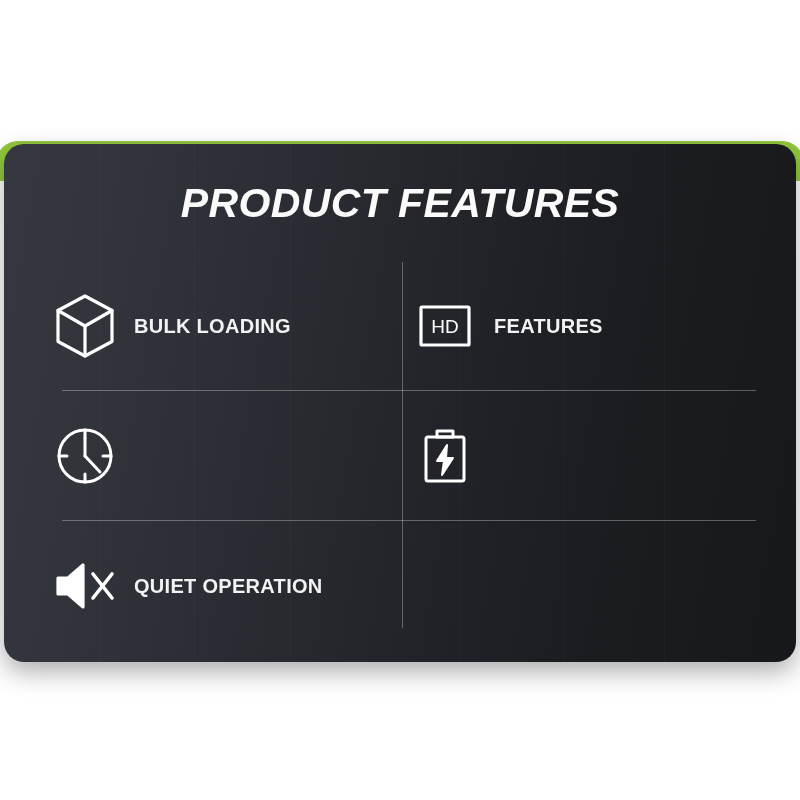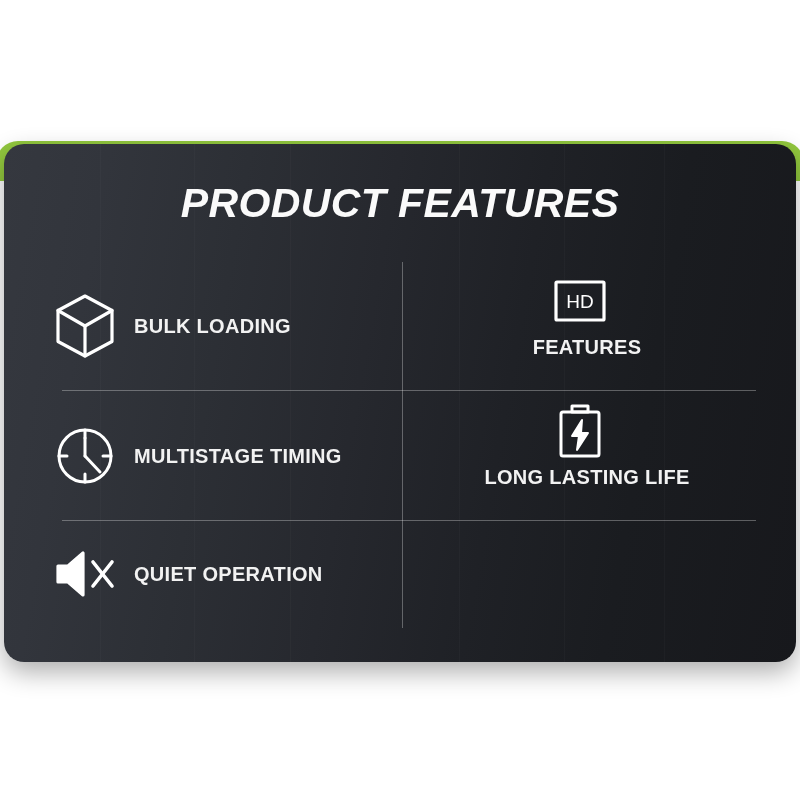--- a/index.html
+++ b/index.html
@@ -95,32 +95,32 @@
   }
 
   .row {
     position: absolute;
     left: 0;
     width: 700px;
     height: 120px;
   }
   .row-0 { top: 0px; }
   .row-1 { top: 130px; }
-  .row-2 { top: 248px; }
+  .row-2 { top: 260px; }
 
   .cell {
     position: absolute;
     top: 0;
     width: 340px;
     height: 120px;
     display: flex;
     align-items: center;
   }
   .cell-left  { left: 0px; }
-  .cell-right { left: 360px; flex-direction: column; }
+  .cell-right { left: 360px; }
 
   .icon-wrap {
     width: 70px;
     min-width: 70px;
     height: 70px;
     display: flex;
     align-items: center;
     justify-content: center;
   }
 
@@ -219,32 +219,30 @@
             <svg width="64" height="64" viewBox="0 0 64 64" fill="none" stroke="#FFFFFF" stroke-width="3.0" stroke-linecap="round">
               <circle cx="32" cy="32" r="26"></circle>
               <line x1="32" y1="6" x2="32" y2="14"></line>
               <line x1="32" y1="50" x2="32" y2="58"></line>
               <line x1="6" y1="32" x2="14" y2="32"></line>
               <line x1="50" y1="32" x2="58" y2="32"></line>
               <line x1="32" y1="32" x2="32" y2="14"></line>
               <line x1="32" y1="32" x2="47" y2="48"></line>
             </svg>
           </div>
-          <div class="feature-label">MULTISTAGE TIMING</div>
         </div>
 
         <div class="cell cell-right">
           <div class="icon-wrap">
             <svg width="56" height="64" viewBox="0 0 56 64" fill="none" stroke="#FFFFFF" stroke-width="3.0" stroke-linejoin="round" stroke-linecap="round">
               <path d="M20 7 h16 v6 h-16 z"></path>
               <rect x="9" y="13" width="38" height="44" rx="2"></rect>
               <path d="M30 21 L20 37 h7 l-2 14 L36 34 h-7 z" fill="#FFFFFF" stroke="#FFFFFF" stroke-width="2"></path>
             </svg>
           </div>
-          <div class="feature-label">LONG LASTING LIFE</div>
         </div>
 
       </div>
 
       <div class="row row-2">
 
         <div class="cell cell-left">
           <div class="icon-wrap">
             <svg width="66" height="52" viewBox="0 0 66 52" fill="none">
               <path d="M6 18 h10 L31 5 v42 L16 34 H6 z" fill="#FFFFFF" stroke="#FFFFFF" stroke-width="3.2" stroke-linejoin="round"></path>

